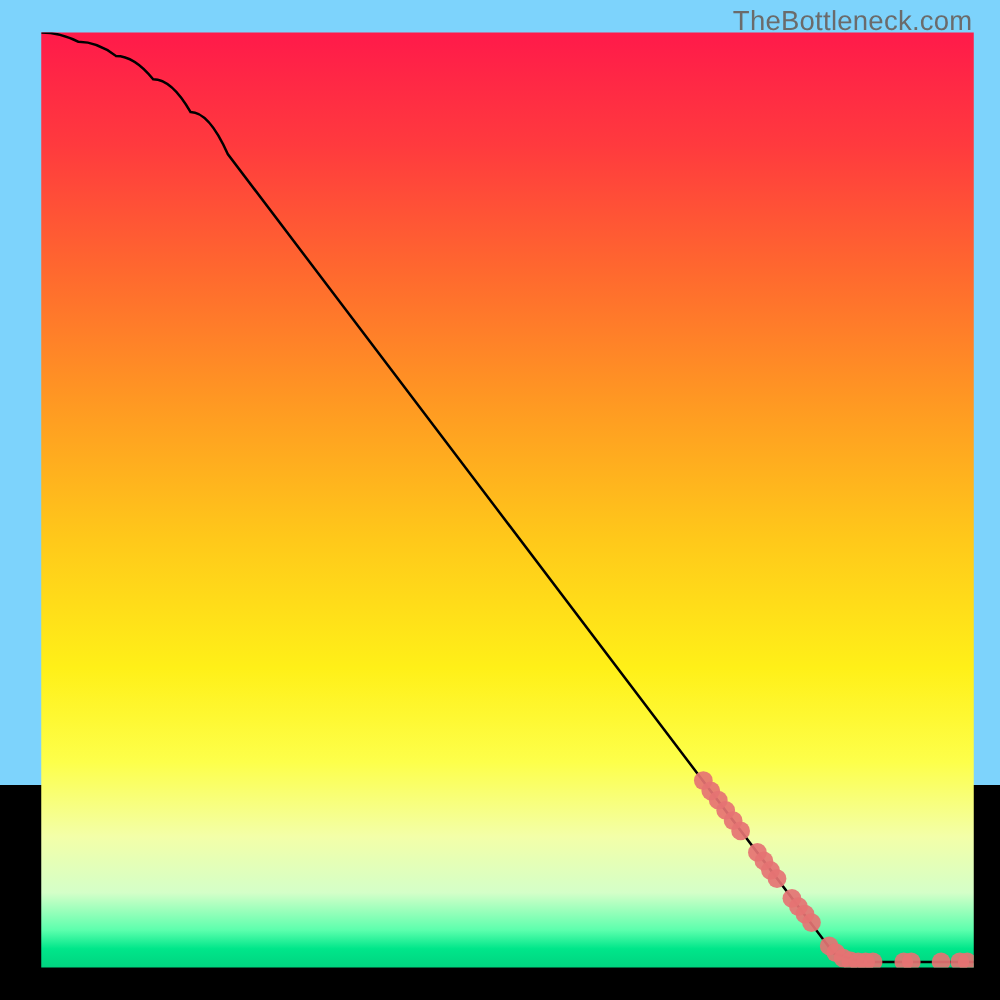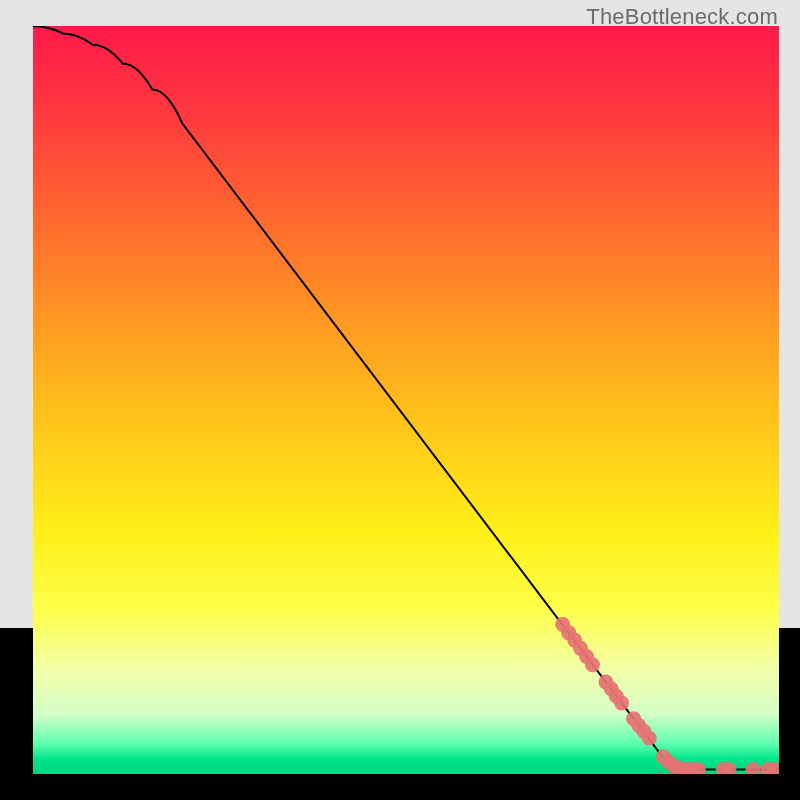--- a/index.html
+++ b/index.html
@@ -10,21 +10,21 @@
     height: 800px;
     position: relative;
     font-family: Arial, Helvetica, sans-serif;
   }
   .frame {
     position: absolute;
     left: 0;
     top: 0;
     width: 800px;
     height: 628px;
-    background: #e5e5e5;
+    background: #7dd3fc;
   }
   .plot-area {
     position: absolute;
     left: 33px;
     top: 26px;
     width: 746px;
     height: 748px;
   }
   .gradient {
     position: absolute;

